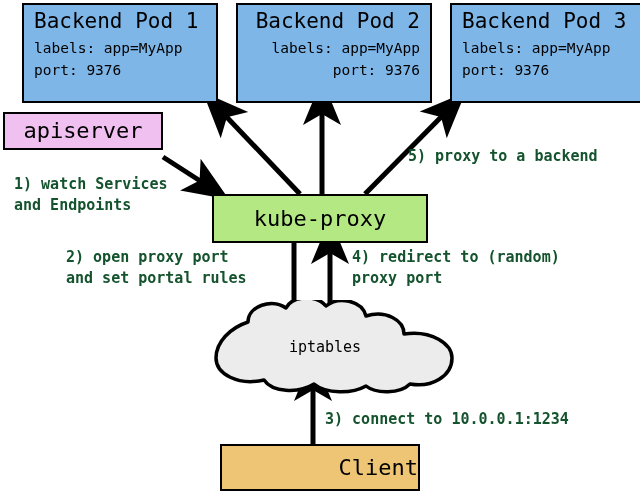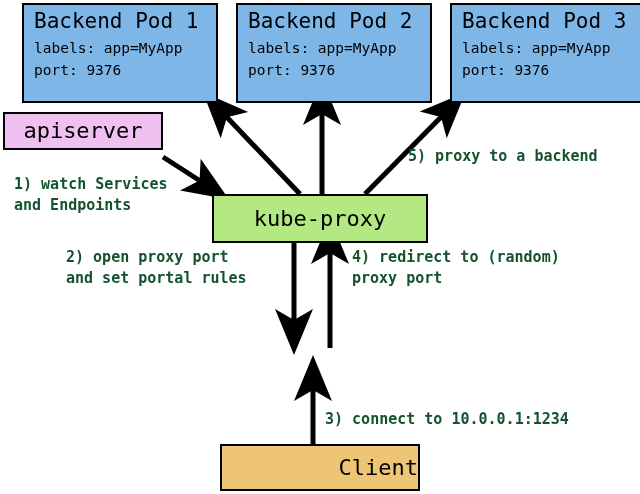--- a/index.html
+++ b/index.html
@@ -168,28 +168,45 @@
 
     <g>
       <line x1="330" y1="348" x2="330" y2="243" stroke="#000000" stroke-width="5" marker-end="url(#ah)"></line>
     </g>
 
     <g>
       <line x1="313" y1="444" x2="313" y2="380" stroke="#000000" stroke-width="5" marker-end="url(#ah)"></line>
     </g>
   </svg>
 
+  <div class="cloud-wrap">
+    <svg width="290" height="95" viewBox="0 0 290 95">
+      <path d="M68,22
+               C68,6 92,-2 106,8
+               C112,-4 136,-6 146,6
+               C158,-4 182,0 186,16
+               C206,10 224,20 224,34
+               C252,30 272,44 272,58
+               C272,76 252,88 230,84
+               C220,94 196,94 186,86
+               C172,94 146,94 134,84
+               C118,94 92,92 84,80
+               C58,86 36,74 36,58
+               C36,42 50,28 68,22 Z" fill="#ececec" stroke="#000000" stroke-width="3.5" stroke-linejoin="round"></path>
+    </svg>
+    <div class="cloud-label">iptables</div>
+  </div>
 
   <div class="node pod" id="pod1" style="left:22px; top:3px; width:196px; height:100px;">
     <div class="pod-title">Backend Pod 1</div>
     <div class="pod-line first">labels: app=MyApp</div>
     <div class="pod-line">port: 9376</div>
   </div>
 
-  <div class="node pod" id="pod2" style="left:236px; top:3px; width:196px; height:100px;">
+  <div class="node pod" id="pod2" style="left:236px; top:3px; width:196px; height:100px;text-align:right;">
     <div class="pod-title">Backend Pod 2</div>
     <div class="pod-line first">labels: app=MyApp</div>
     <div class="pod-line">port: 9376</div>
   </div>
 
   <div class="node pod" id="pod3" style="left:450px; top:3px; width:196px; height:100px;">
     <div class="pod-title">Backend Pod 3</div>
     <div class="pod-line first">labels: app=MyApp</div>
     <div class="pod-line">port: 9376</div>
   </div>

